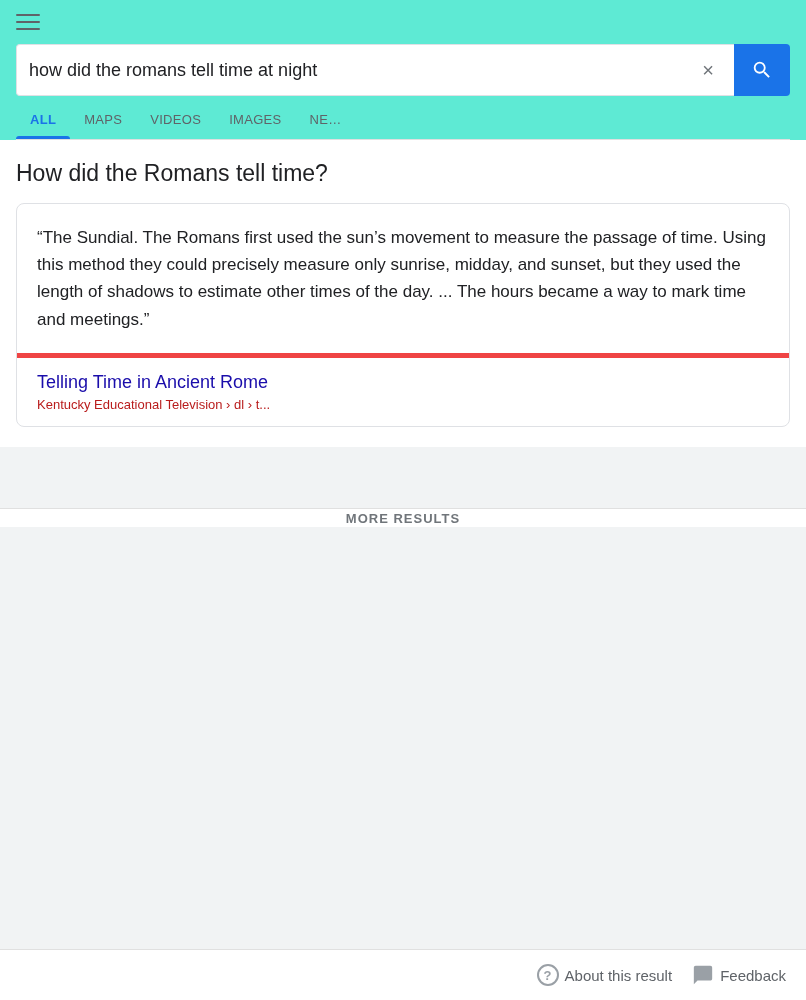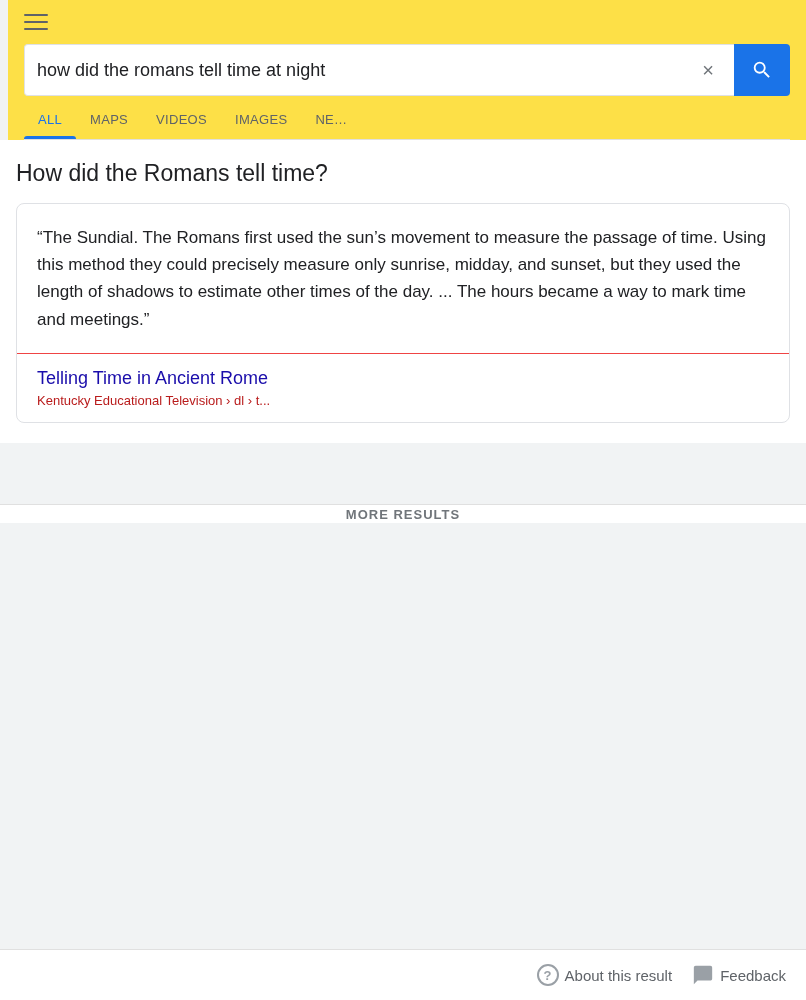--- a/index.html
+++ b/index.html
@@ -11,23 +11,22 @@
     body {
       font-family: Arial, sans-serif;
       background: #f1f3f4;
       width: 806px;
       min-height: 1000px;
       overflow-x: hidden;
     }
 
     
     .header {
-      background: #fde047;
+      background: #5eead4;
       padding: 14px 16px 0 16px;
-      margin-left: 8px;
     }
 
     .hamburger {
       margin-bottom: 14px;
       cursor: pointer;
       display: flex;
       flex-direction: column;
       gap: 5px;
       width: 24px;
     }
@@ -102,21 +101,21 @@
       color: #5f6368;
       cursor: pointer;
       letter-spacing: 0.3px;
       font-weight: 500;
       white-space: nowrap;
       position: relative;
     }
 
     .tab.active {
       color: #1a73e8;
-      font-weight: 400;
+      font-weight: 700;
       text-align: center;
     }
 
     .tab.active::after {
       content: '';
       position: absolute;
       bottom: 0;
       left: 0;
       right: 0;
       height: 3px;
@@ -146,21 +145,21 @@
     }
 
     .snippet-text {
       padding: 20px;
       font-size: 17px;
       line-height: 1.6;
       color: #202124;
     }
 
     .snippet-source {
-      border-top: 1px solid #ef4444;
+      border-top: 5px solid #ef4444;
       padding: 14px 20px;
     }
 
     .snippet-link {
       font-size: 18px;
       color: #1a0dab;
       text-decoration: none;
       display: block;
       margin-bottom: 4px;
     }

